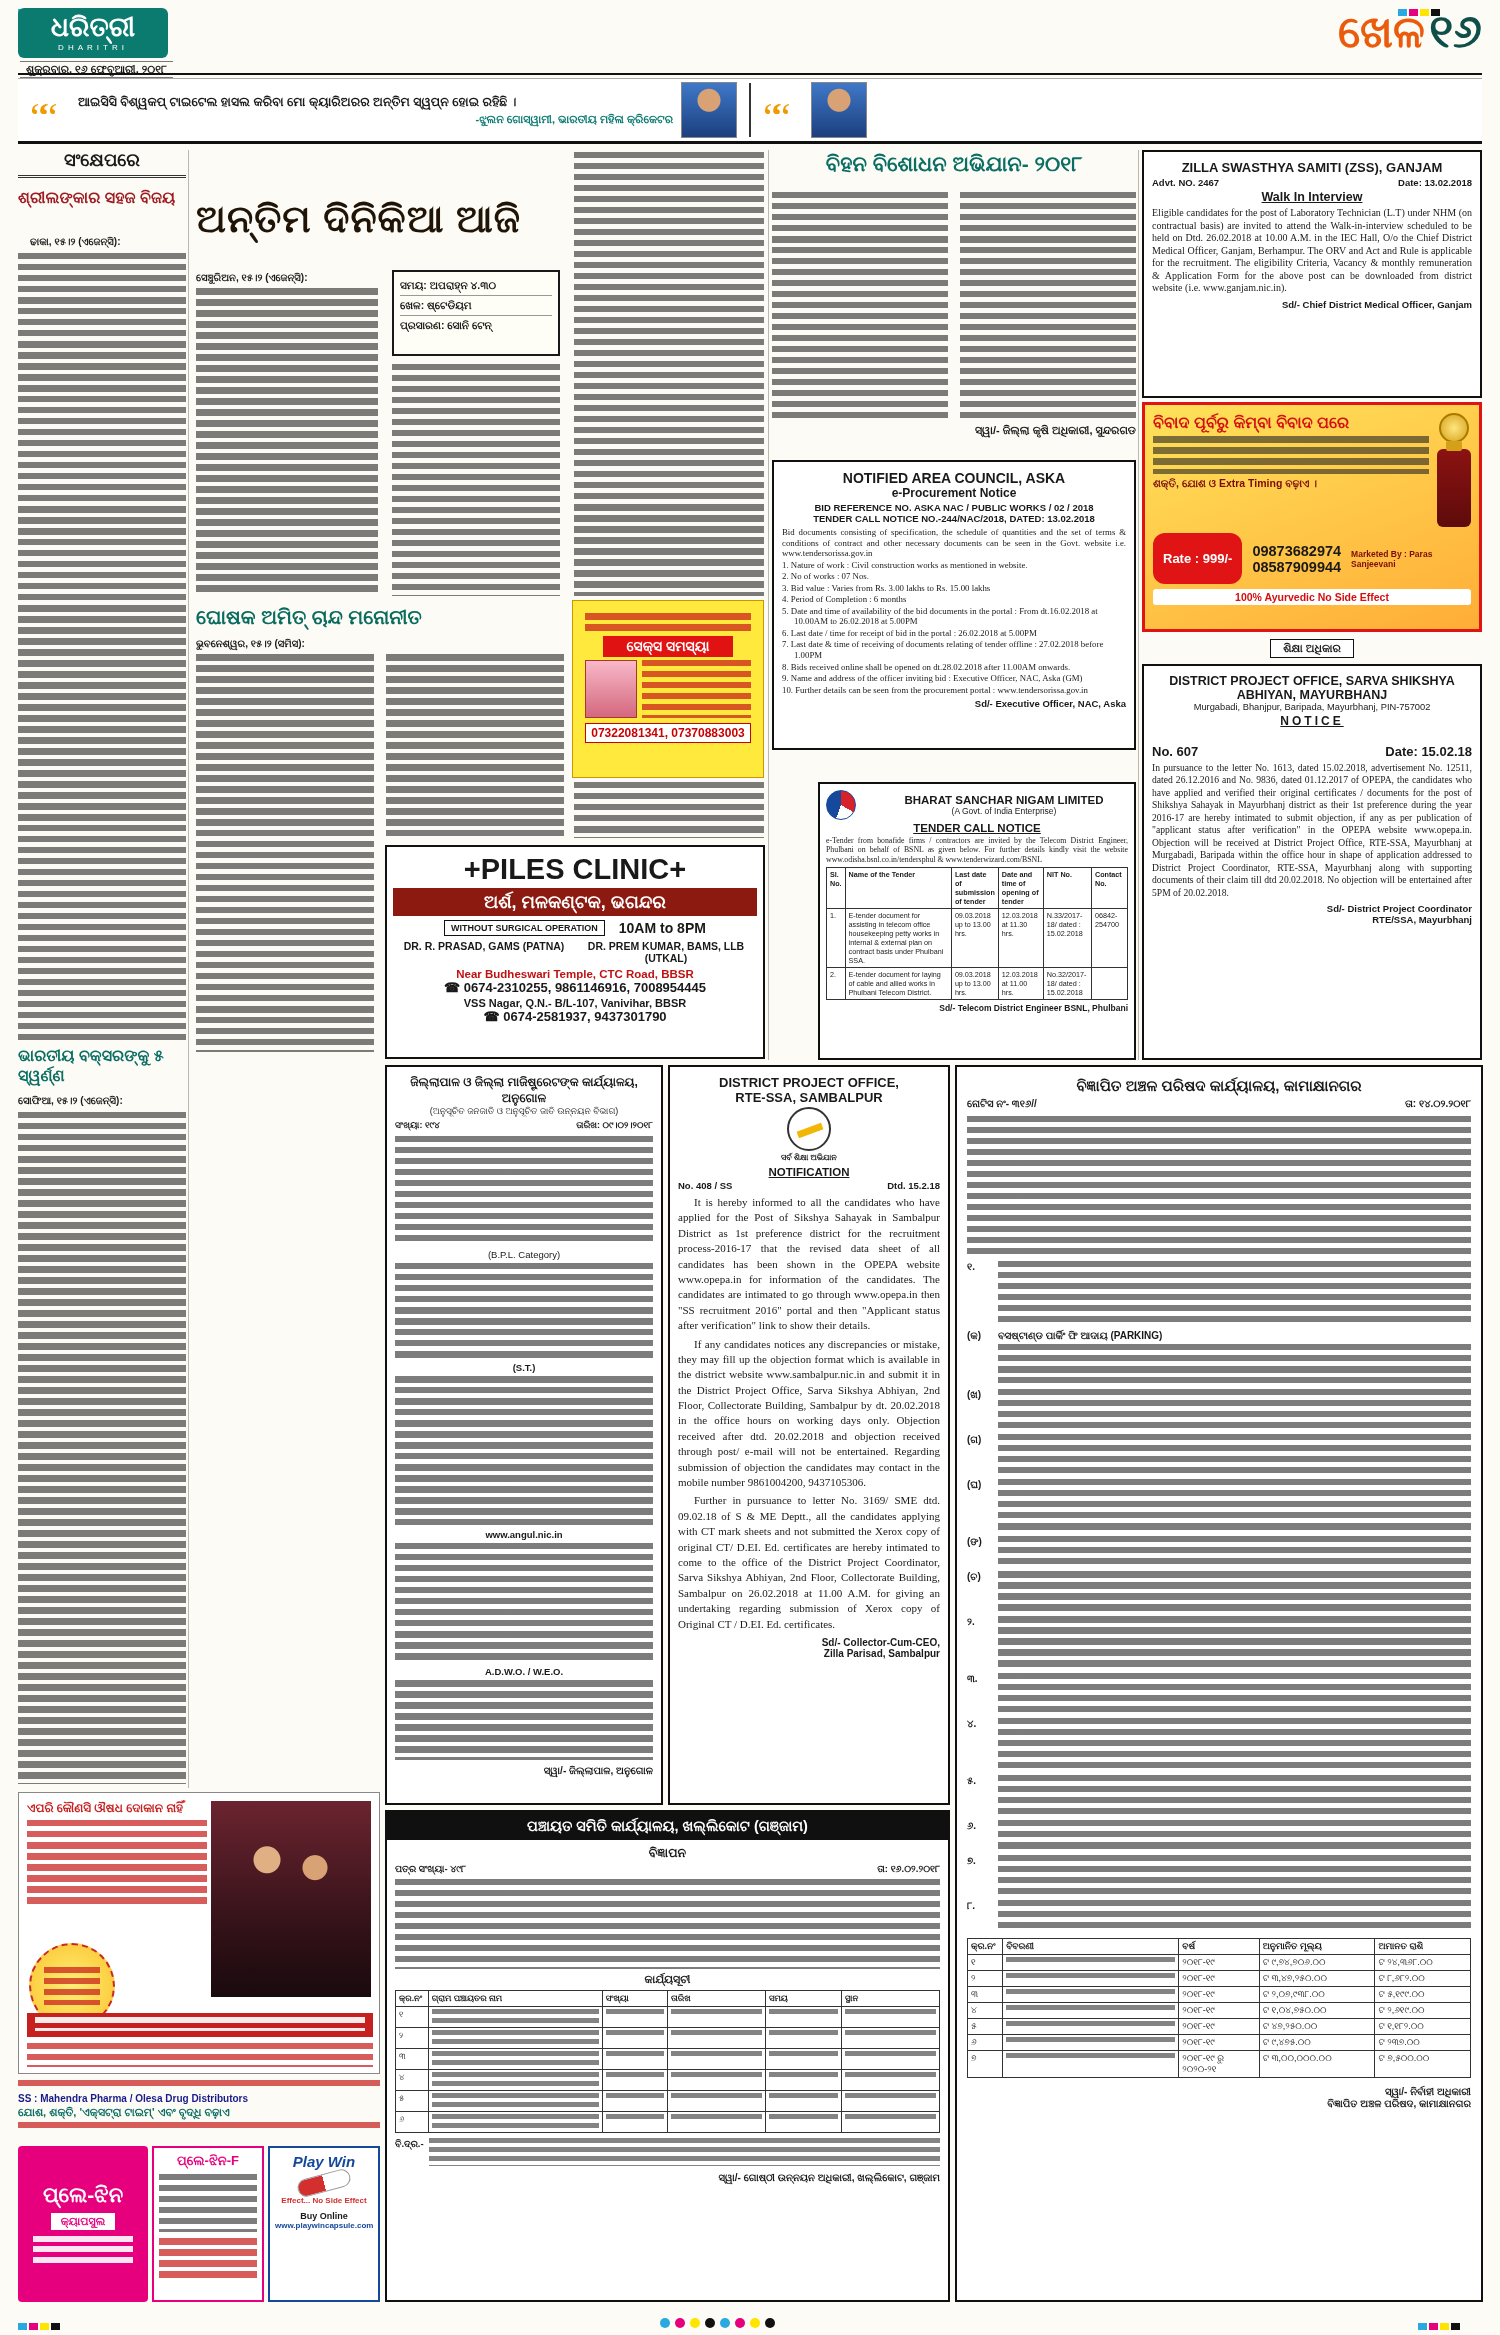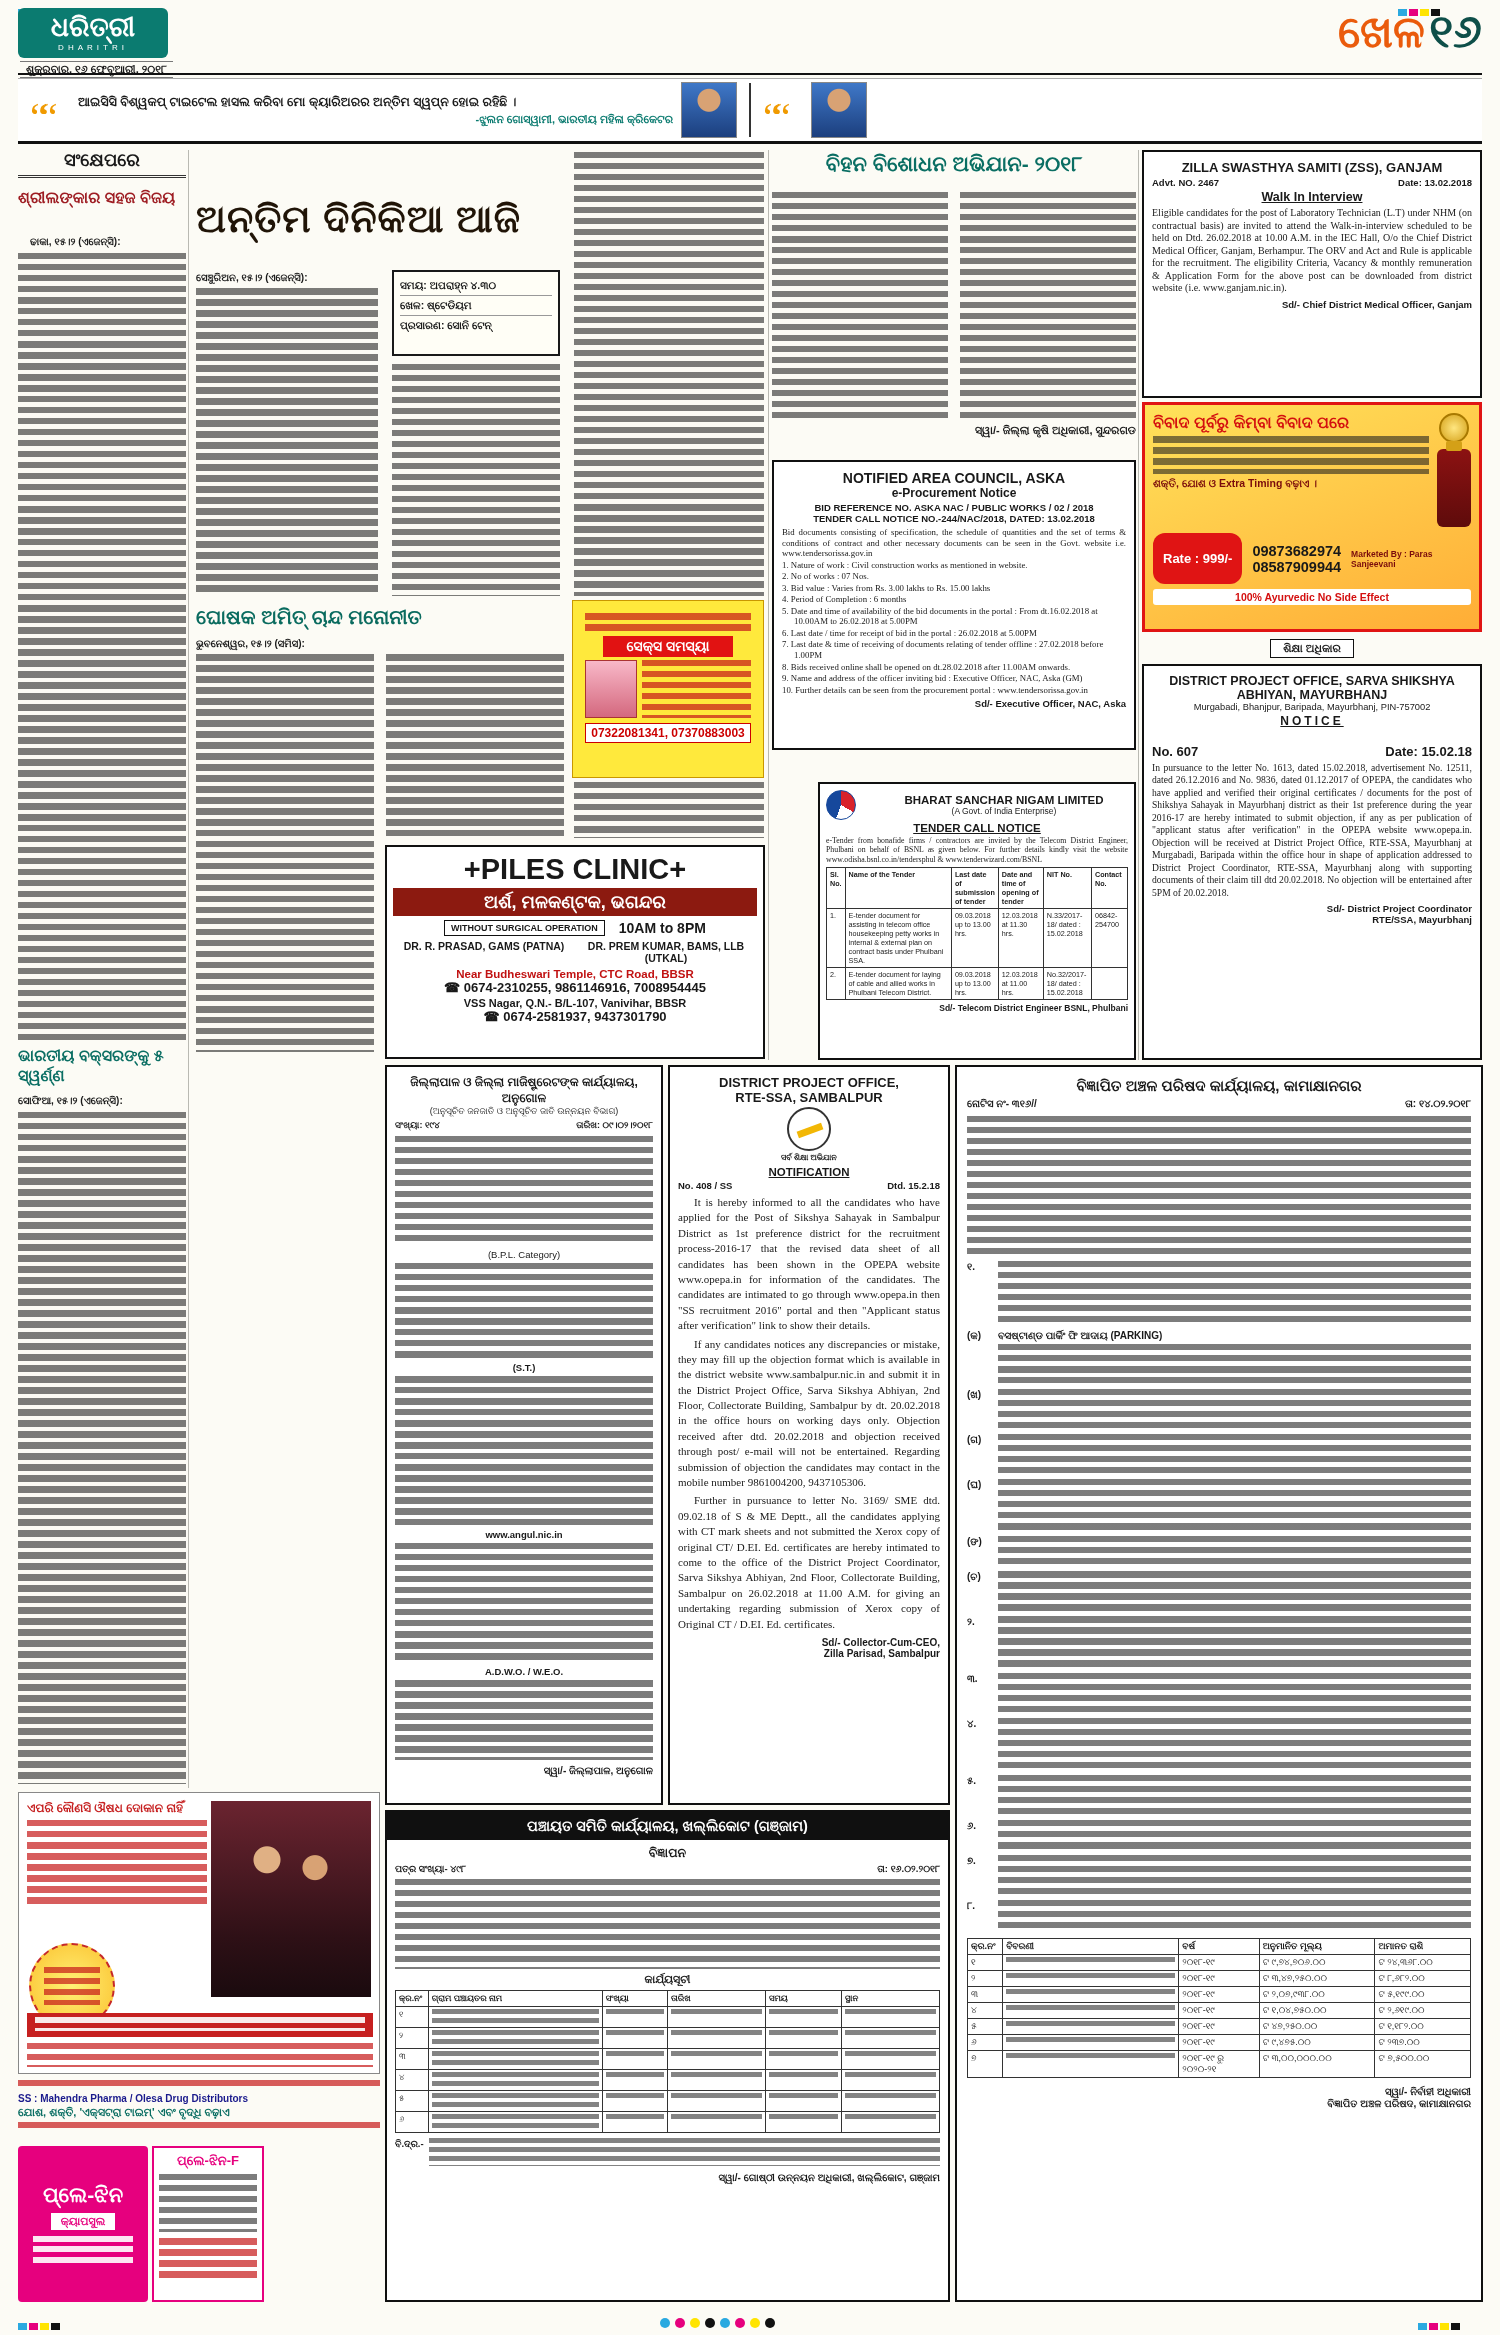--- a/index.html
+++ b/index.html
@@ -628,18 +628,25 @@
     <div style="background:#fff;color:#e6007e;font-size:11px;font-weight:800;padding:2px 10px">କ୍ୟାପସୁଲ</div>
     <div class="fillwh" style="width:100px;height:30px"></div>
   </div>
 
   <div class="abs" style="left:152px;top:2146px;width:112px;height:156px;border:2px solid #e6007e;background:#fff;padding:5px">
     <div class="c" style="color:#e6007e;font-size:13px;font-weight:900">ପ୍ଲେ-ଝିନ-F</div>
     <div class="fill" style="height:58px;margin-top:5px"></div>
     <div class="fillred" style="height:40px;margin-top:6px"></div>
   </div>
 
+  <div class="abs c" style="left:268px;top:2146px;width:112px;height:156px;border:2px solid #14489c;background:#fff;padding:5px">
+    <div style="color:#14489c;font-size:15px;font-weight:900;font-style:italic">Play Win</div>
+    <div class="capsule"></div>
+    <div style="color:#d32f2f;font-size:8px;font-weight:800">Effect... No Side Effect</div>
+    <div style="font-size:9px;font-weight:800;margin-top:6px">Buy Online</div>
+    <div style="color:#14489c;font-size:8px;font-weight:700">www.playwincapsule.com</div>
+  </div>
 
   <div class="abs" style="left:18px;top:2316px"><span class="sq" style="background:#2aa9e0"></span><span class="sq" style="background:#e6007e"></span><span class="sq" style="background:#ffe400"></span><span class="sq" style="background:#111"></span></div>
   <div class="abs" style="left:660px;top:2314px"><span class="dot" style="background:#2aa9e0"></span><span class="dot" style="background:#e6007e"></span><span class="dot" style="background:#ffe400"></span><span class="dot" style="background:#111"></span><span class="dot" style="background:#2aa9e0"></span><span class="dot" style="background:#e6007e"></span><span class="dot" style="background:#ffe400"></span><span class="dot" style="background:#111"></span></div>
   <div class="abs" style="left:1418px;top:2316px"><span class="sq" style="background:#2aa9e0"></span><span class="sq" style="background:#e6007e"></span><span class="sq" style="background:#ffe400"></span><span class="sq" style="background:#111"></span></div>
 
 </div>
 
 </body></html>

